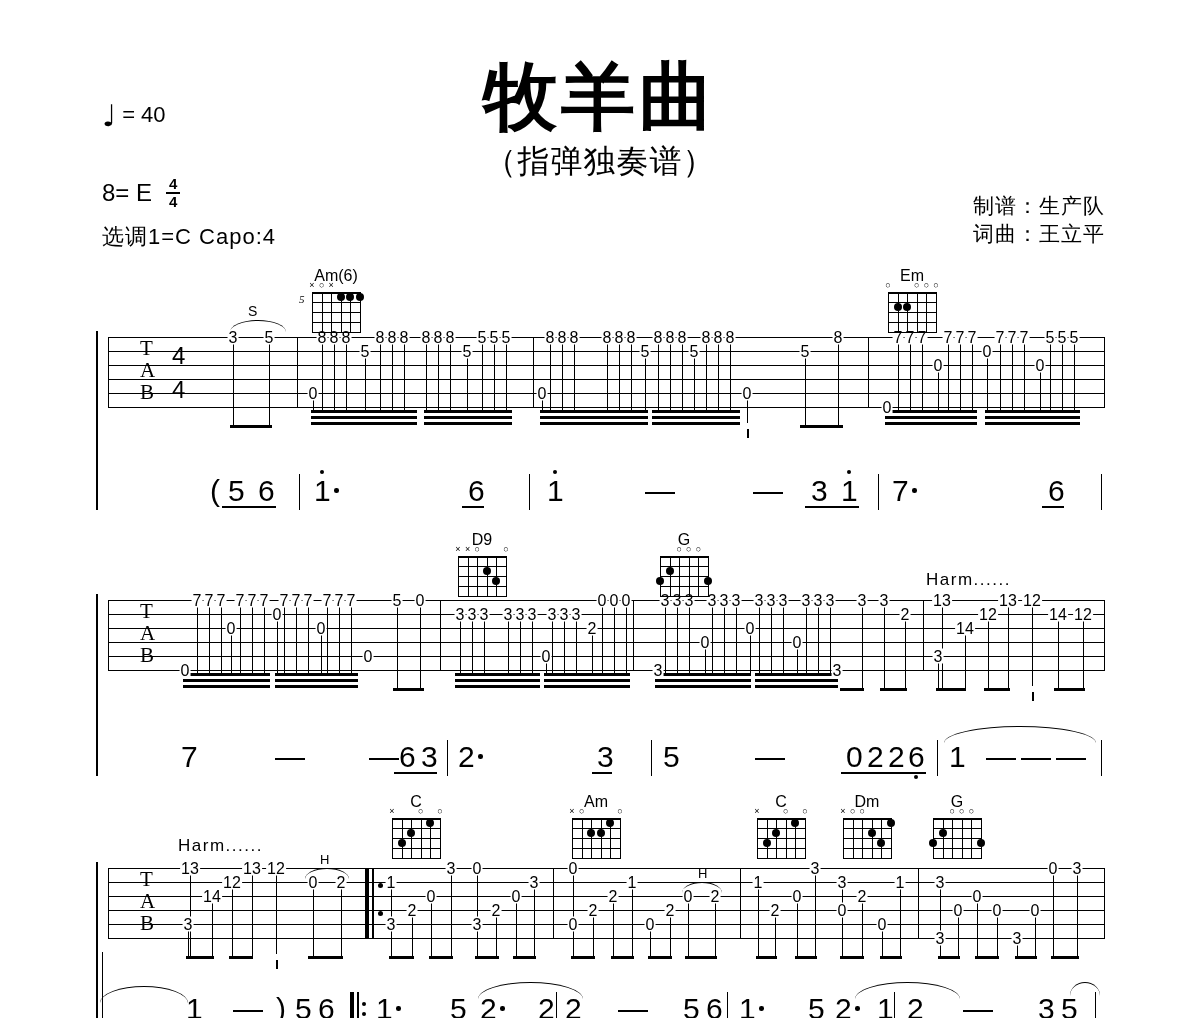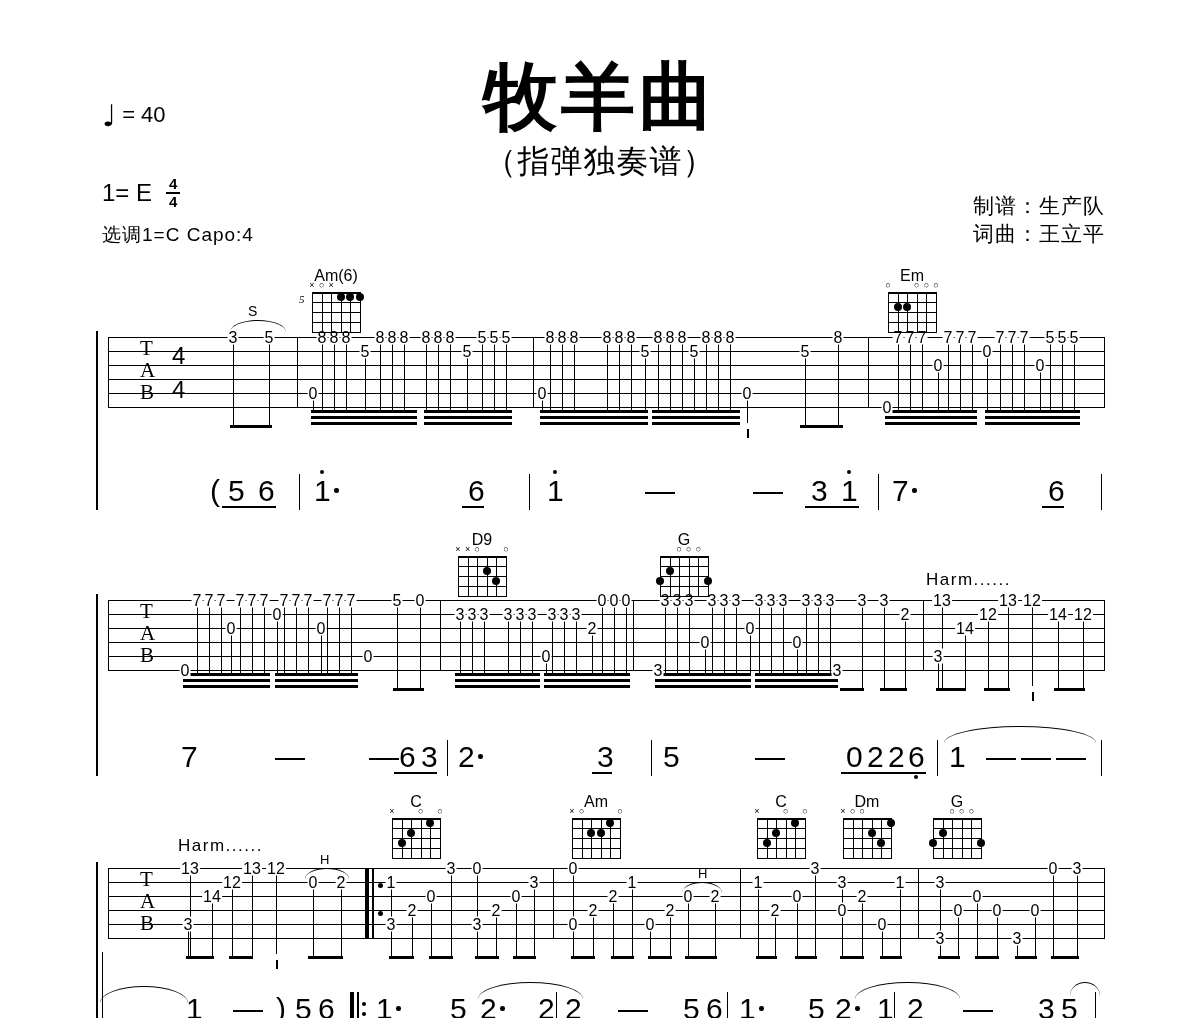--- a/index.html
+++ b/index.html
@@ -6,34 +6,34 @@
   body{width:1200px;height:1018px;overflow:hidden;position:relative;background:#fff;color:#000;
        font-family:"Liberation Sans",sans-serif;}
   .abs{position:absolute;}
   #title{left:0;right:0;top:48px;text-align:center;font-size:74px;font-weight:700;letter-spacing:4px;}
   #subtitle{left:0;right:0;top:140px;text-align:center;font-size:32px;letter-spacing:1px;}
   #tempo{left:102px;top:98px;font-size:22px;}
   #tempo .glyph{font-family:"DejaVu Sans",sans-serif;font-size:30px;vertical-align:-4px;margin-right:6px;}
   #keyline{left:102px;top:176px;font-size:24px;display:flex;align-items:center;}
   .frac{display:inline-flex;flex-direction:column;align-items:center;margin-left:14px;font-size:15px;font-weight:700;line-height:16px;}
   .frac .num{border-bottom:2px solid #000;padding:0 3px;}
-  #altkey{left:102px;top:222px;font-size:19px;letter-spacing:1px;}
+  #altkey{left:102px;top:222px;font-size:22px;letter-spacing:1px;}
   #credits{right:95px;top:192px;text-align:right;font-size:21px;line-height:28px;letter-spacing:1px;}
   #score{position:absolute;left:0;top:0;width:1200px;height:1018px;}
 </style>
 </head>
 <body>
 
 <div class="abs" id="tempo">
   <span class="glyph">♩</span><span>= 40</span>
 </div>
 <div class="abs" id="title">牧羊曲</div>
 <div class="abs" id="subtitle">（指弹独奏谱）</div>
 <div class="abs" id="keyline">
-  <span>1= E</span>
+  <span>8= E</span>
   <span class="frac">
     <span class="num">4</span>
     <span class="den">4</span>
   </span>
 </div>
 <div class="abs" id="altkey">选调1=C  Capo:4</div>
 <div class="abs" id="credits">
   <div>制谱：生产队</div>
   <div>词曲：王立平</div>
 </div>

